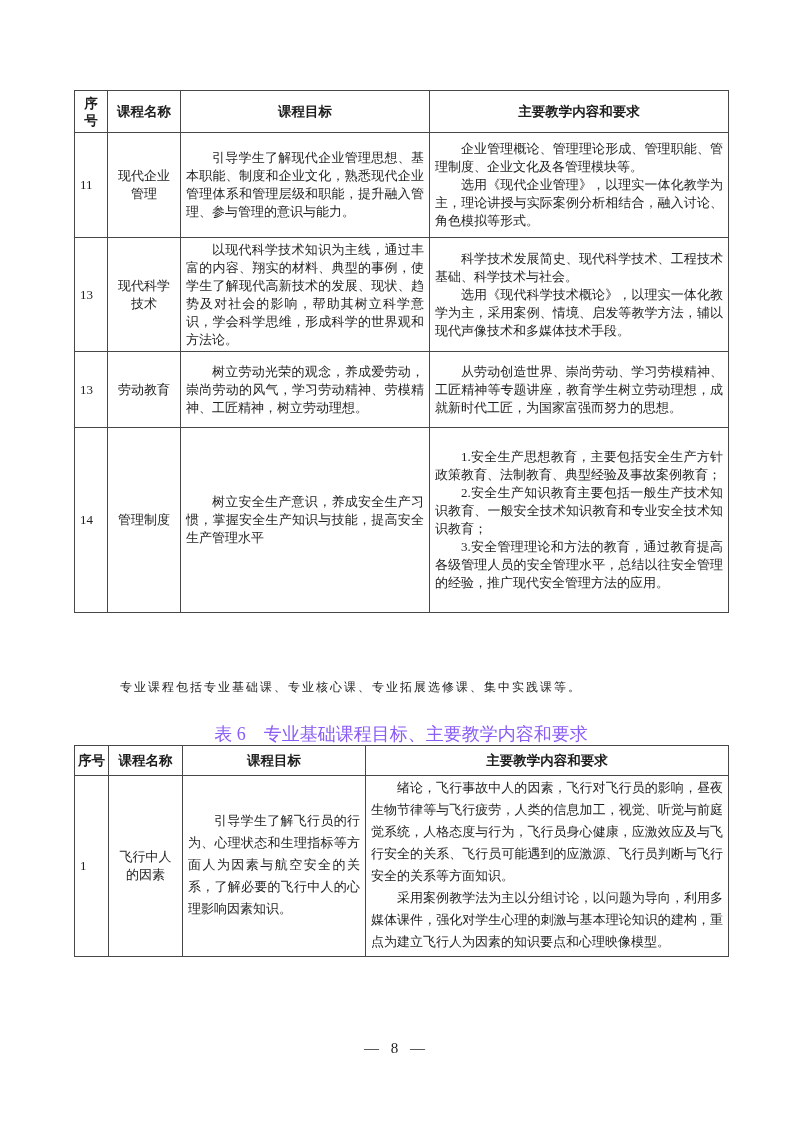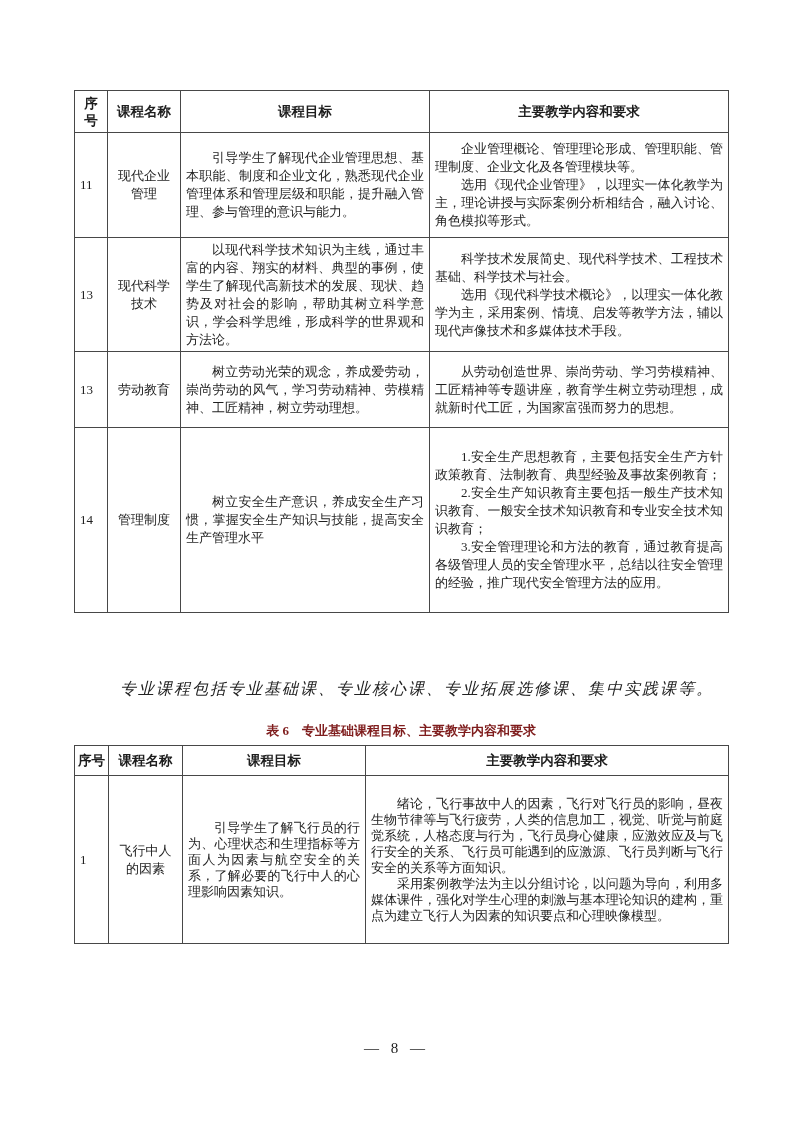--- a/index.html
+++ b/index.html
@@ -33,37 +33,36 @@
     line-height:17px;
     font-family:"Liberation Serif","DejaVu Serif",serif;
   }
   .t1 { top:90px; }
   .t2 { top:745px; }
   .t1 th.th-no { padding:2px 8px; }   
   .t2 th.th-no { padding:2px 1px; white-space:nowrap; }
   .cell-no { text-align:left; padding:2px 1px; }
   .cell-name { text-align:center; padding:2px 7px; }
   .cell-goal, .cell-content { text-align:justify; }
-  .t2 .cell-goal .para, .t2 .cell-content .para { line-height:16px; }
+  .t2 .cell-goal .para, .t2 .cell-content .para { line-height:22px;font-family:Liberation Mono, monospace; }
   .para { text-indent:2em; margin:0; }
   .section-heading {
     position:absolute; left:120px; top:649px;
     font-size:17px; font-weight:bold; letter-spacing:1px;
     color:#161616;
   }
   .section-intro {
     position:absolute; left:74px; top:679px; width:660px;
-    font-size:16px; letter-spacing:2px; text-indent:46px;
+    font-size:12px; letter-spacing:2px; text-indent:46px;
     color:#222;
-    font-style:italic;
   }
   .table-caption {
     position:absolute; left:74px; top:722px; width:654px;
-    text-align:center; font-weight:bold; font-size:13px;
-    color:#7f1d1d;
+    text-align:center; font-weight:normal; font-size:18px;
+    color:#8b5cf6;
   }
   .page-number {
     position:absolute; left:0; top:1040px; width:793px;
     text-align:center; font-size:15px; letter-spacing:4px;
     color:#222;
   }
 </style>
 </head>
 <body>
 

